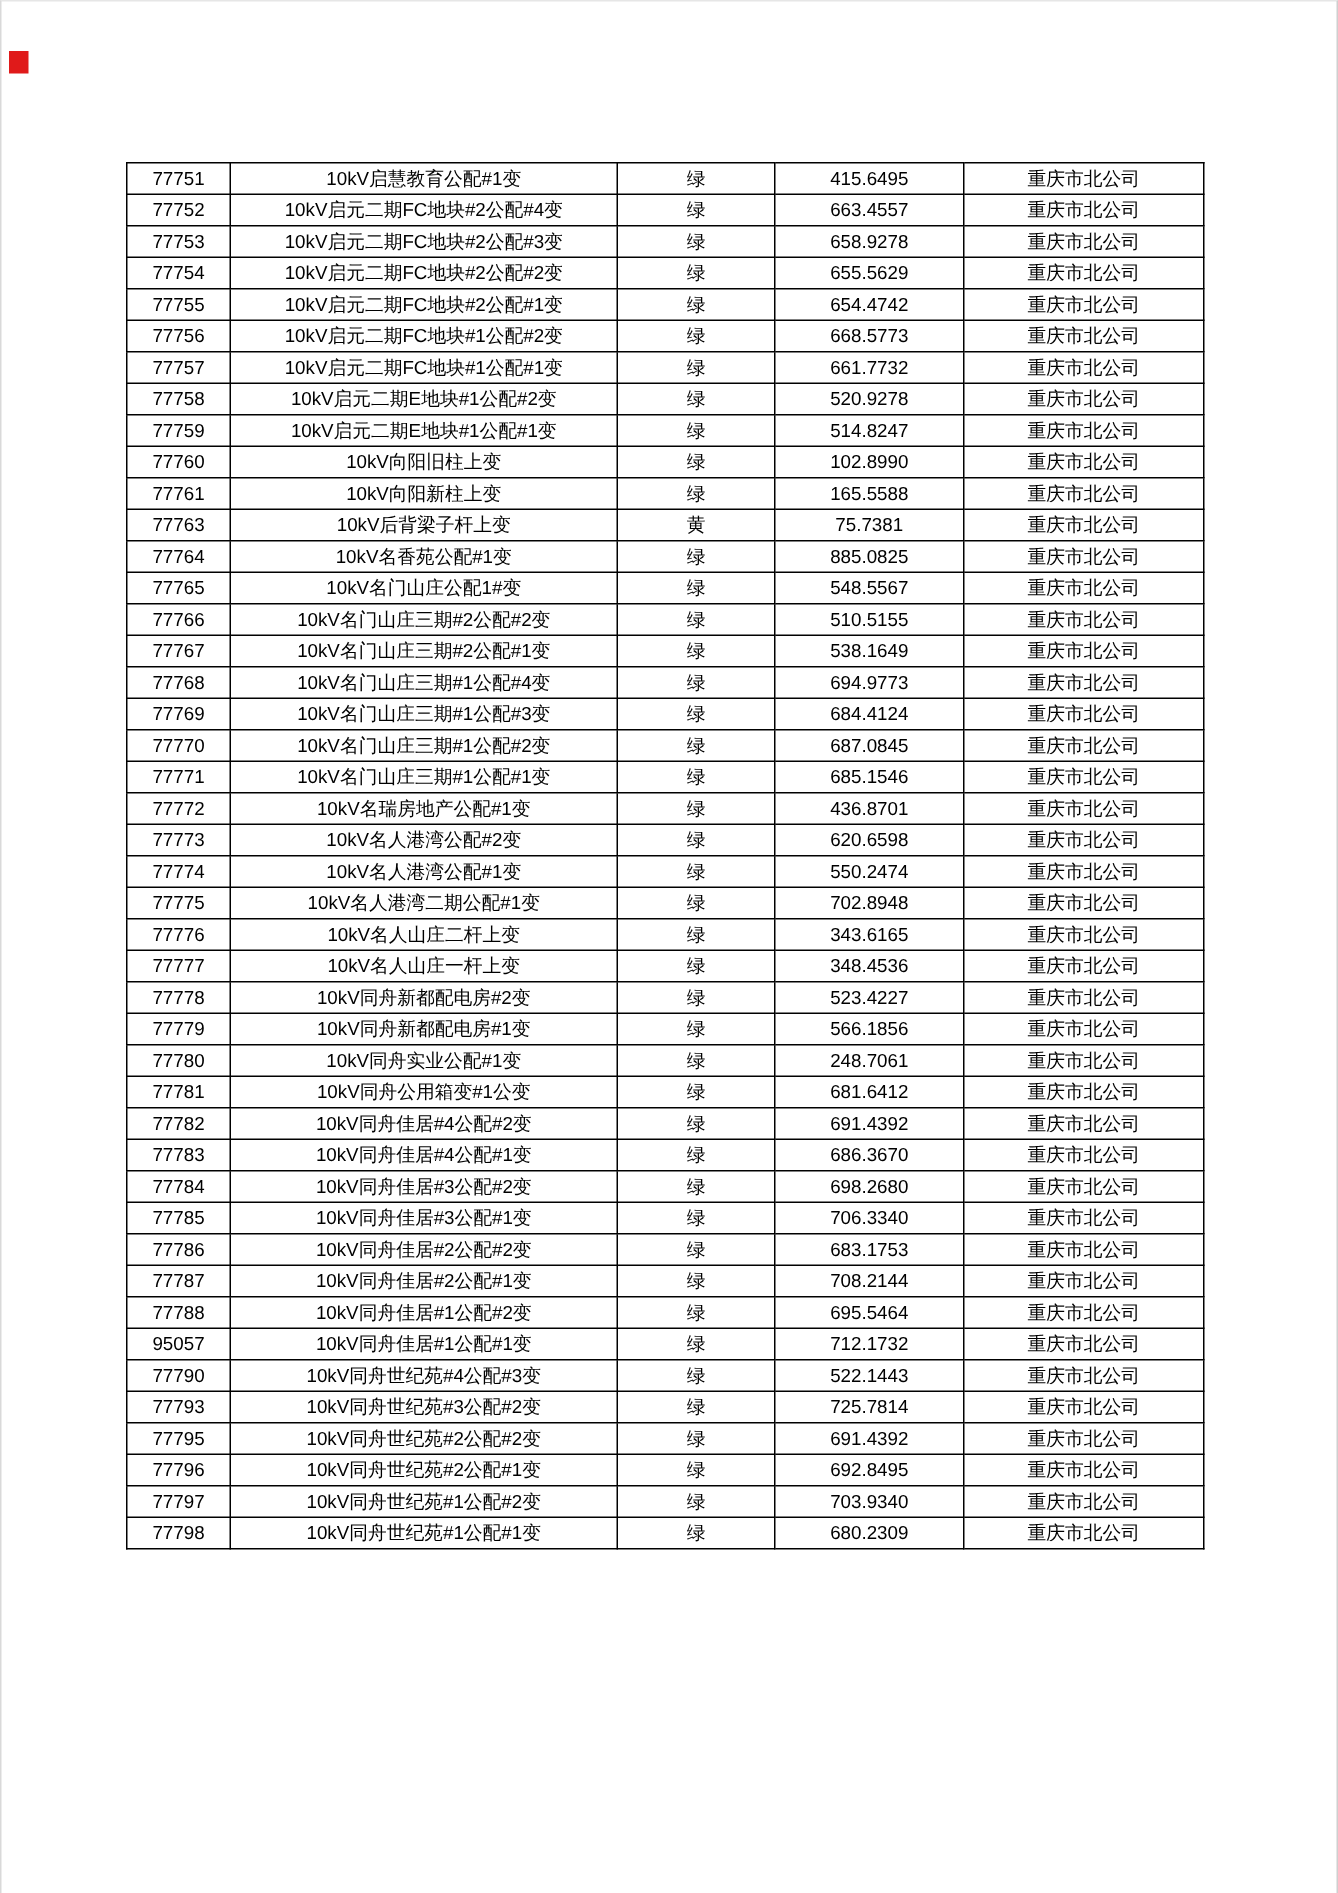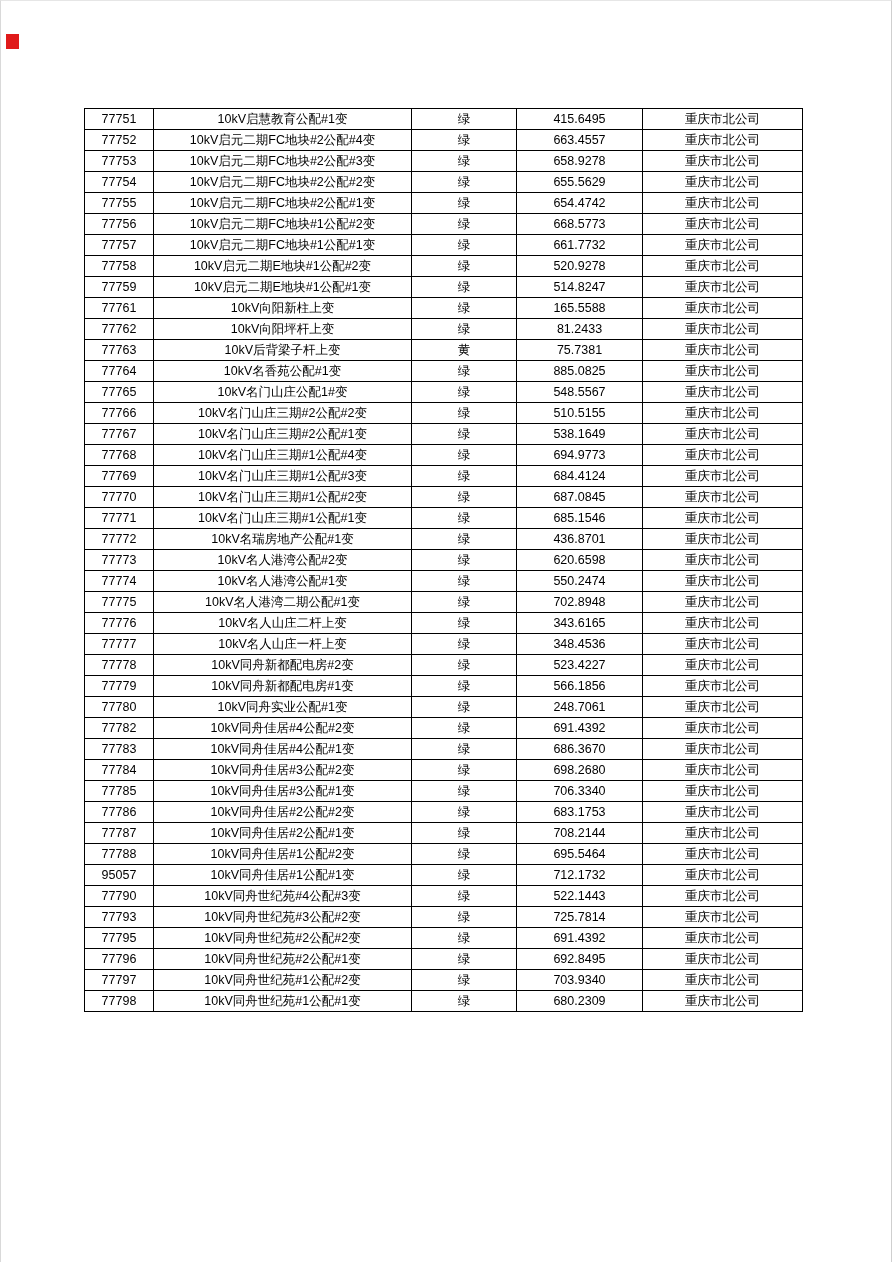--- a/index.html
+++ b/index.html
@@ -123,31 +123,31 @@
           <td>重庆市北公司</td>
         </tr>
         <tr>
           <td>77759</td>
           <td>10kV启元二期E地块#1公配#1变</td>
           <td>绿</td>
           <td>514.8247</td>
           <td>重庆市北公司</td>
         </tr>
         <tr>
+          <td>77760</td>
+          <td>10kV向阳旧柱上变</td>
+          <td>绿</td>
+          <td>102.8990</td>
+          <td>重庆市北公司</td>
+        </tr>
+        <tr>
           <td>77761</td>
           <td>10kV向阳新柱上变</td>
           <td>绿</td>
           <td>165.5588</td>
-          <td>重庆市北公司</td>
-        </tr>
-        <tr>
-          <td>77762</td>
-          <td>10kV向阳坪杆上变</td>
-          <td>绿</td>
-          <td>81.2433</td>
           <td>重庆市北公司</td>
         </tr>
         <tr>
           <td>77763</td>
           <td>10kV后背梁子杆上变</td>
           <td>黄</td>
           <td>75.7381</td>
           <td>重庆市北公司</td>
         </tr>
         <tr>
@@ -260,20 +260,27 @@
           <td>10kV同舟新都配电房#1变</td>
           <td>绿</td>
           <td>566.1856</td>
           <td>重庆市北公司</td>
         </tr>
         <tr>
           <td>77780</td>
           <td>10kV同舟实业公配#1变</td>
           <td>绿</td>
           <td>248.7061</td>
+          <td>重庆市北公司</td>
+        </tr>
+        <tr>
+          <td>77781</td>
+          <td>10kV同舟公用箱变#1公变</td>
+          <td>绿</td>
+          <td>681.6412</td>
           <td>重庆市北公司</td>
         </tr>
         <tr>
           <td>77782</td>
           <td>10kV同舟佳居#4公配#2变</td>
           <td>绿</td>
           <td>691.4392</td>
           <td>重庆市北公司</td>
         </tr>
         <tr>

